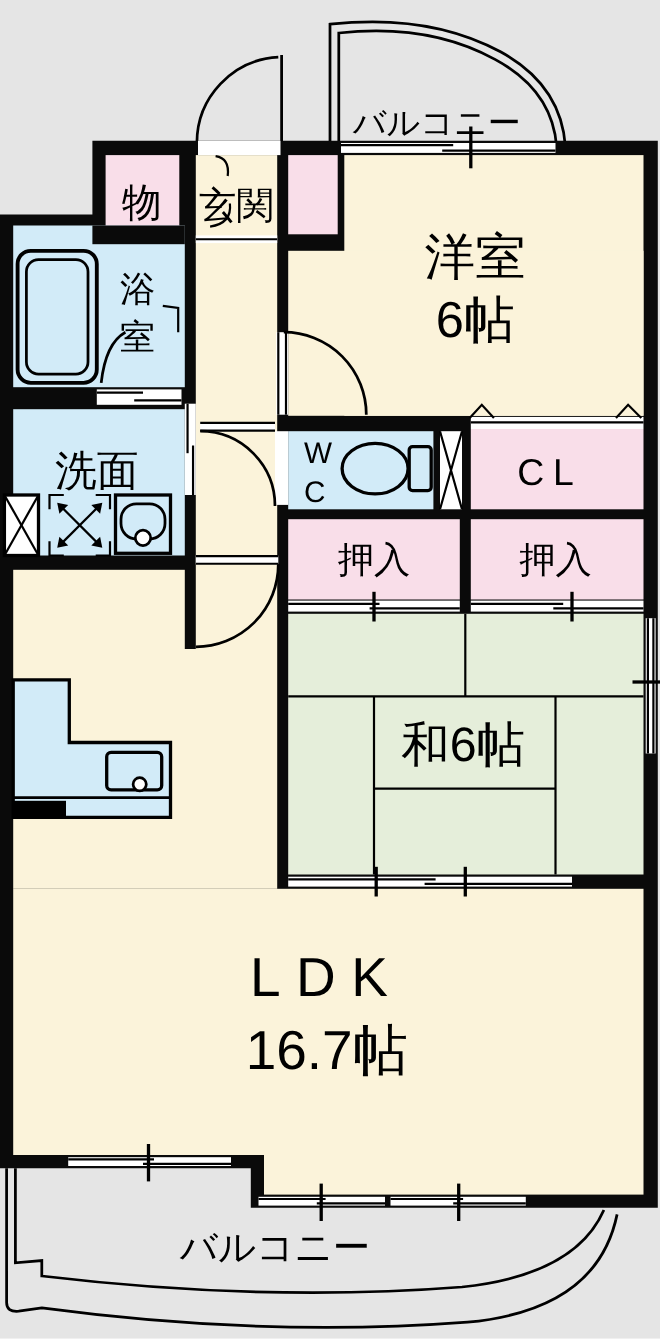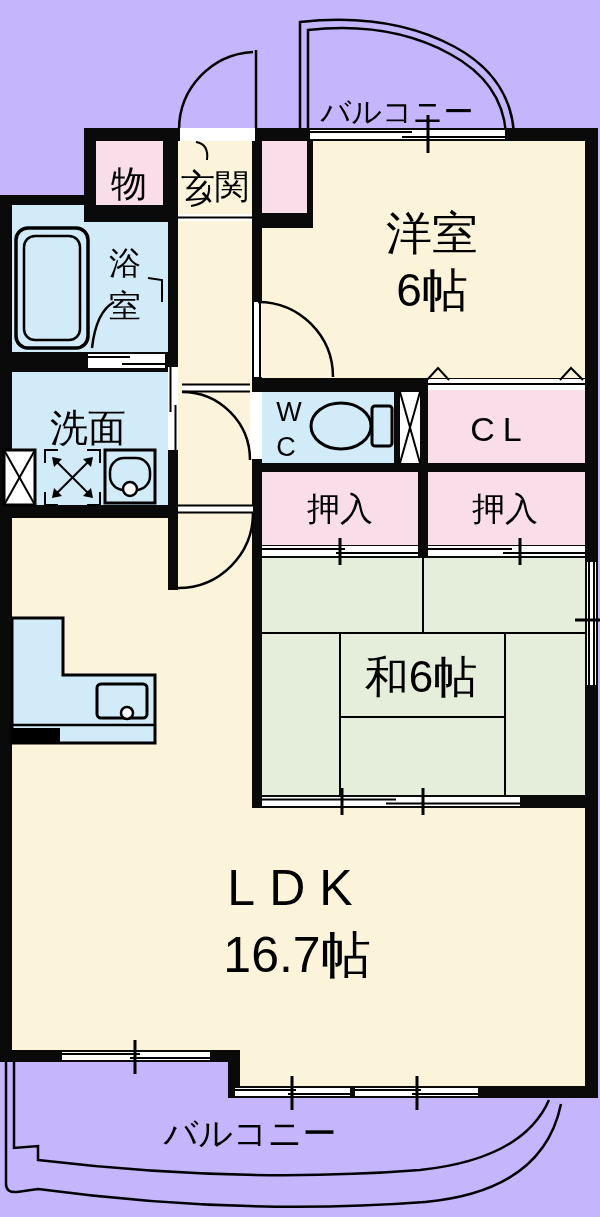--- a/index.html
+++ b/index.html
@@ -1,16 +1,16 @@
 <!DOCTYPE html>
 <html><head>
 <meta charset="utf-8">
 <style>
   html,body{margin:0;padding:0;background:#ffffff;}
-  .stage{position:relative;width:600px;height:1217px;background:#c4b5fd;overflow:hidden;}
+  .stage{position:relative;width:600px;height:1217px;background:#e5e5e5;overflow:hidden;}
   svg{display:block;}
   text{font-family:"Liberation Sans","DejaVu Sans",sans-serif;fill:#000;}
   .thin{stroke:#000;stroke-width:2.5;fill:none;}
   .thin15{stroke:#000;stroke-width:2;fill:none;}
   .arc{stroke:#000;stroke-width:2.5;fill:none;}
   .tick{stroke:#000;stroke-width:3;fill:none;}
 </style>
 </head>
 <body>
 

